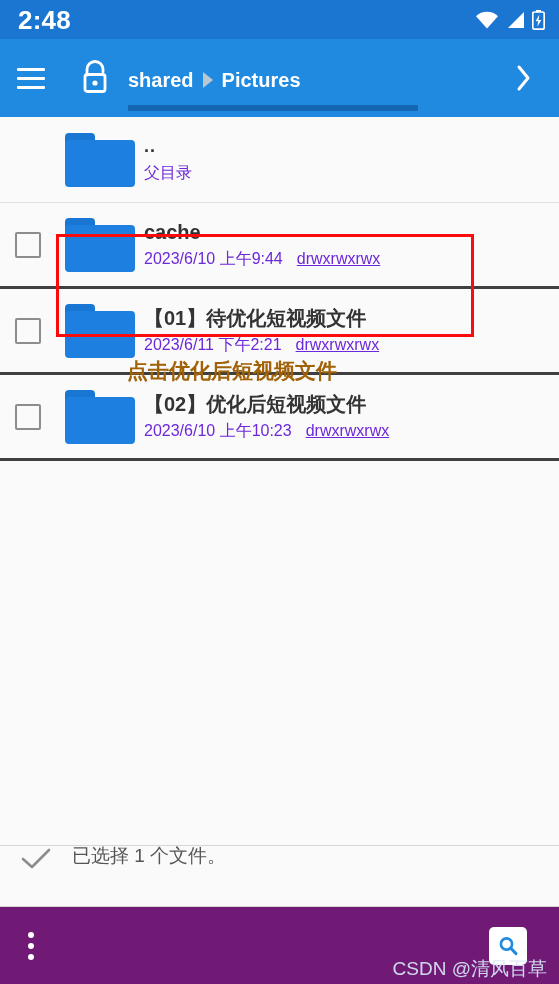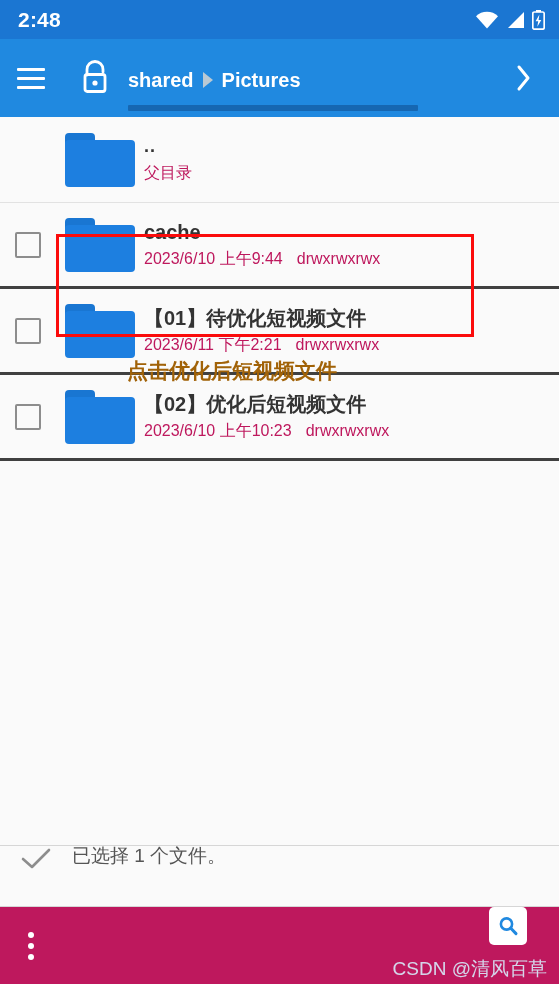--- a/index.html
+++ b/index.html
@@ -27,21 +27,21 @@
     height: 39px;
     flex: 0 0 39px;
     background: #1b76d2;
     display: flex;
     align-items: center;
     padding: 0 14px 0 18px;
     box-sizing: border-box;
   }
   .statusbar .clock {
     color: #ffffff;
-    font-size: 21px;
+    font-size: 26px;
     font-weight: bold;
     letter-spacing: 0.2px;
     line-height: 1;
   }
   .statusbar .sb-spacer { flex: 1 1 auto; }
   .statusbar .sb-icons {
     display: flex;
     align-items: center;
     gap: 7px;
   }
@@ -201,26 +201,26 @@
     line-height: 1.1;
     white-space: nowrap;
     overflow: hidden;
     text-overflow: ellipsis;
   }
   .fname.dots {
     font-size: 18px;
     letter-spacing: 1px;
   }
   .fsub {
-    color: #be185d;
+    color: #6d28d9;
     font-size: 16px;
     line-height: 1.1;
     white-space: nowrap;
   }
-  .fsub .perm { margin-left: 14px; }
+  .fsub .perm { margin-left: 14px; text-decoration: underline; }
 
   
   .highlight-box {
     position: absolute;
     border: 3px solid #fb0b0b;
     box-sizing: border-box;
     pointer-events: none;
   }
   .annotation {
     position: absolute;
@@ -251,22 +251,23 @@
   .selection-bar .sel-text {
     color: #555555;
     font-size: 19px;
     line-height: 1;
   }
 
   
   .bottombar {
     flex: 0 0 77px;
     height: 77px;
-    background: #be185d;
-    display: flex;
+    background: #701a75;
+    display: flex;
+    align-items: center;
     box-sizing: border-box;
     padding: 0 18px 0 0;
     position: relative;
   }
   .bottombar .overflow {
     width: 62px;
     flex: 0 0 62px;
     display: flex;
     flex-direction: column;
     align-items: center;

